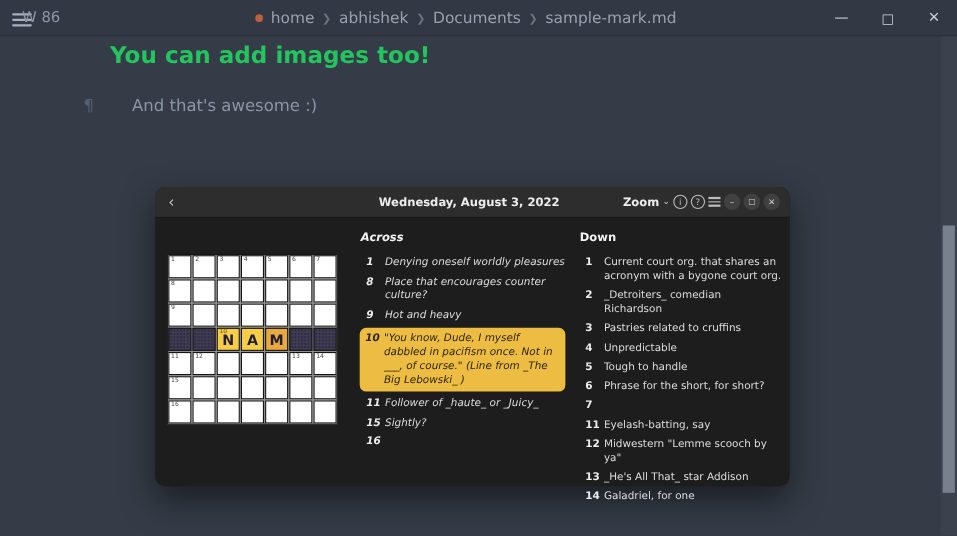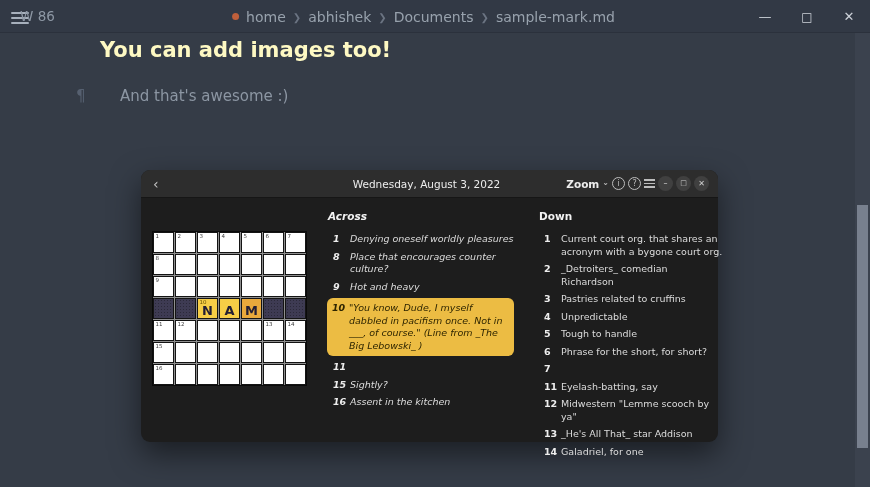--- a/index.html
+++ b/index.html
@@ -23,36 +23,36 @@
   .breadcrumb { position:absolute; left:50%; transform:translateX(-53%); top:0; height:33px;
     display:flex; align-items:center; gap:7px; font-size:14px; white-space:nowrap; }
   .bc-dot { width:7px; height:7px; border-radius:50%; background:#bf5f3b; display:inline-block; }
   .bc-item { color:#98a2ad; }
   .bc-sep { color:#6b7482; font-size:10px; padding-top:1px; }
   .win-controls { position:absolute; right:12px; top:0; height:33px; display:flex; align-items:center; gap:24px; }
   .wc { color:#cdd2d9; font-size:13px; width:18px; text-align:center; cursor:pointer; line-height:1; }
   .wc.max { font-size:12px; }
 
   
-  .doc-heading { position:absolute; left:100px; top:38px; font-size:21px; font-weight:bold; color:#fef9c3; }
+  .doc-heading { position:absolute; left:100px; top:38px; font-size:21px; font-weight:bold; color:#22c55e; }
   .para-row { position:absolute; left:76px; top:87px; display:flex; align-items:flex-start; }
   .pilcrow { color:#566070; font-size:15px; width:44px; }
   .para-text { color:#8c96a3; font-size:15px; }
 
   
   .scroll-track { position:absolute; right:0; top:33px; bottom:0; width:15px; background:#3b424e; }
   .scroll-thumb { position:absolute; right:2px; top:172px; width:11px; height:243px; background:#78808e; }
 
   
   .cw { position:absolute; left:141px; top:170px; width:577px; height:272px;
     background:#1d1d1d; border-radius:9px; box-shadow:0 12px 30px rgba(0,0,0,.5); }
   .cw-header { position:relative; height:28px; background:#2d2d2d; border-radius:9px 9px 0 0;
     border-bottom:1px solid #161616; display:flex; align-items:center; }
   .cw-back { position:absolute; left:12px; color:#c3c3c3; font-size:14px; line-height:1; cursor:pointer; }
-  .cw-title { position:absolute; left:0; right:6px; text-align:center; font-size:10.5px; font-weight:normal; color:#ededed; }
+  .cw-title { position:absolute; left:0; right:6px; text-align:center; font-size:10.5px; font-weight:bold; color:#ededed; }
   .cw-right { position:absolute; right:9px; display:flex; align-items:center; gap:3px; }
   .cw-zoom { display:flex; align-items:center; gap:3px; font-size:10.5px; font-weight:bold; color:#ededed; cursor:pointer; }
   .cw-zoom .caret { font-size:8px; color:#bbb; margin-top:-2px; }
   .ring-icon { width:13px; height:13px; border:1px solid #bdbdbd; border-radius:50%;
     color:#bdbdbd; font-size:8px; line-height:11px; text-align:center; cursor:pointer; }
   .menu-icon { width:11px; cursor:pointer; }
   .menu-icon i { display:block; height:1.5px; background:#bdbdbd; margin:2px 0; }
   .circle-btn { width:15px; height:15px; border-radius:50%; background:#404040; color:#cfcfcf;
     font-size:8px; line-height:15px; text-align:center; cursor:pointer; }
   .circle-btn.max { font-size:7px; }
@@ -68,21 +68,21 @@
     background-size:3px 3px; }
   .cell.word { background:#f6cd46; }
   .cell.cursor { background:#e9a93c; }
   .cnum { position:absolute; top:0px; left:1.5px; font-size:5.5px; color:#3c3c3c; line-height:1.1; }
   .cell.word .cnum, .cell.cursor .cnum { color:#6b5300; }
   .clet { font-size:13px; font-weight:bold; color:#221e35; padding-top:3px; }
 
   
   .clue-col { position:absolute; top:40px; }
   .clue-col.across { left:187px; width:188px;font-style:italic; }
-  .clue-col.down { left:398px; width:184px; }
+  .clue-col.down { left:386px; width:184px; }
   .clue-header { font-size:10.5px; font-weight:bold; color:#f2f2f2; margin-bottom:11px; }
   .clue { display:flex; margin-bottom:5px; align-items:flex-start; }
   .clue-num { flex:0 0 22px; font-size:9.5px; font-weight:bold; color:#ededed; padding-left:5px; line-height:1.32; }
   .clue-text { flex:1; font-size:9.5px; color:#dcdcdc; line-height:1.32; }
   .clue.hl { background:#ecbc43; border-radius:6px; padding:4px 5px 4px 0; margin-left:-1px; margin-right:2px; }
   .clue.hl .clue-num, .clue.hl .clue-text { color:#2e2500; }
 </style>
 </head>
 <body>
 
@@ -241,28 +241,28 @@
         <div class="clue">
           <span class="clue-num">9</span>
           <span class="clue-text">Hot and heavy</span>
         </div>
         <div class="clue hl">
           <span class="clue-num">10</span>
           <span class="clue-text">"You know, Dude, I myself dabbled in pacifism once. Not in ___, of course." (Line from _The Big Lebowski_ )</span>
         </div>
         <div class="clue">
           <span class="clue-num">11</span>
+          <span class="clue-text">Follower of _haute_ or _Juicy_</span>
         </div>
         <div class="clue">
           <span class="clue-num">15</span>
           <span class="clue-text">Sightly?</span>
         </div>
         <div class="clue">
           <span class="clue-num">16</span>
-          <span class="clue-text">Assent in the kitchen</span>
         </div>
       </div>
   </div>
 
   <div class="clue-col down">
     <div class="clue-header">Down</div>
     <div>
         <div class="clue">
           <span class="clue-num">1</span>
           <span class="clue-text">Current court org. that shares an acronym with a bygone court org.</span>

